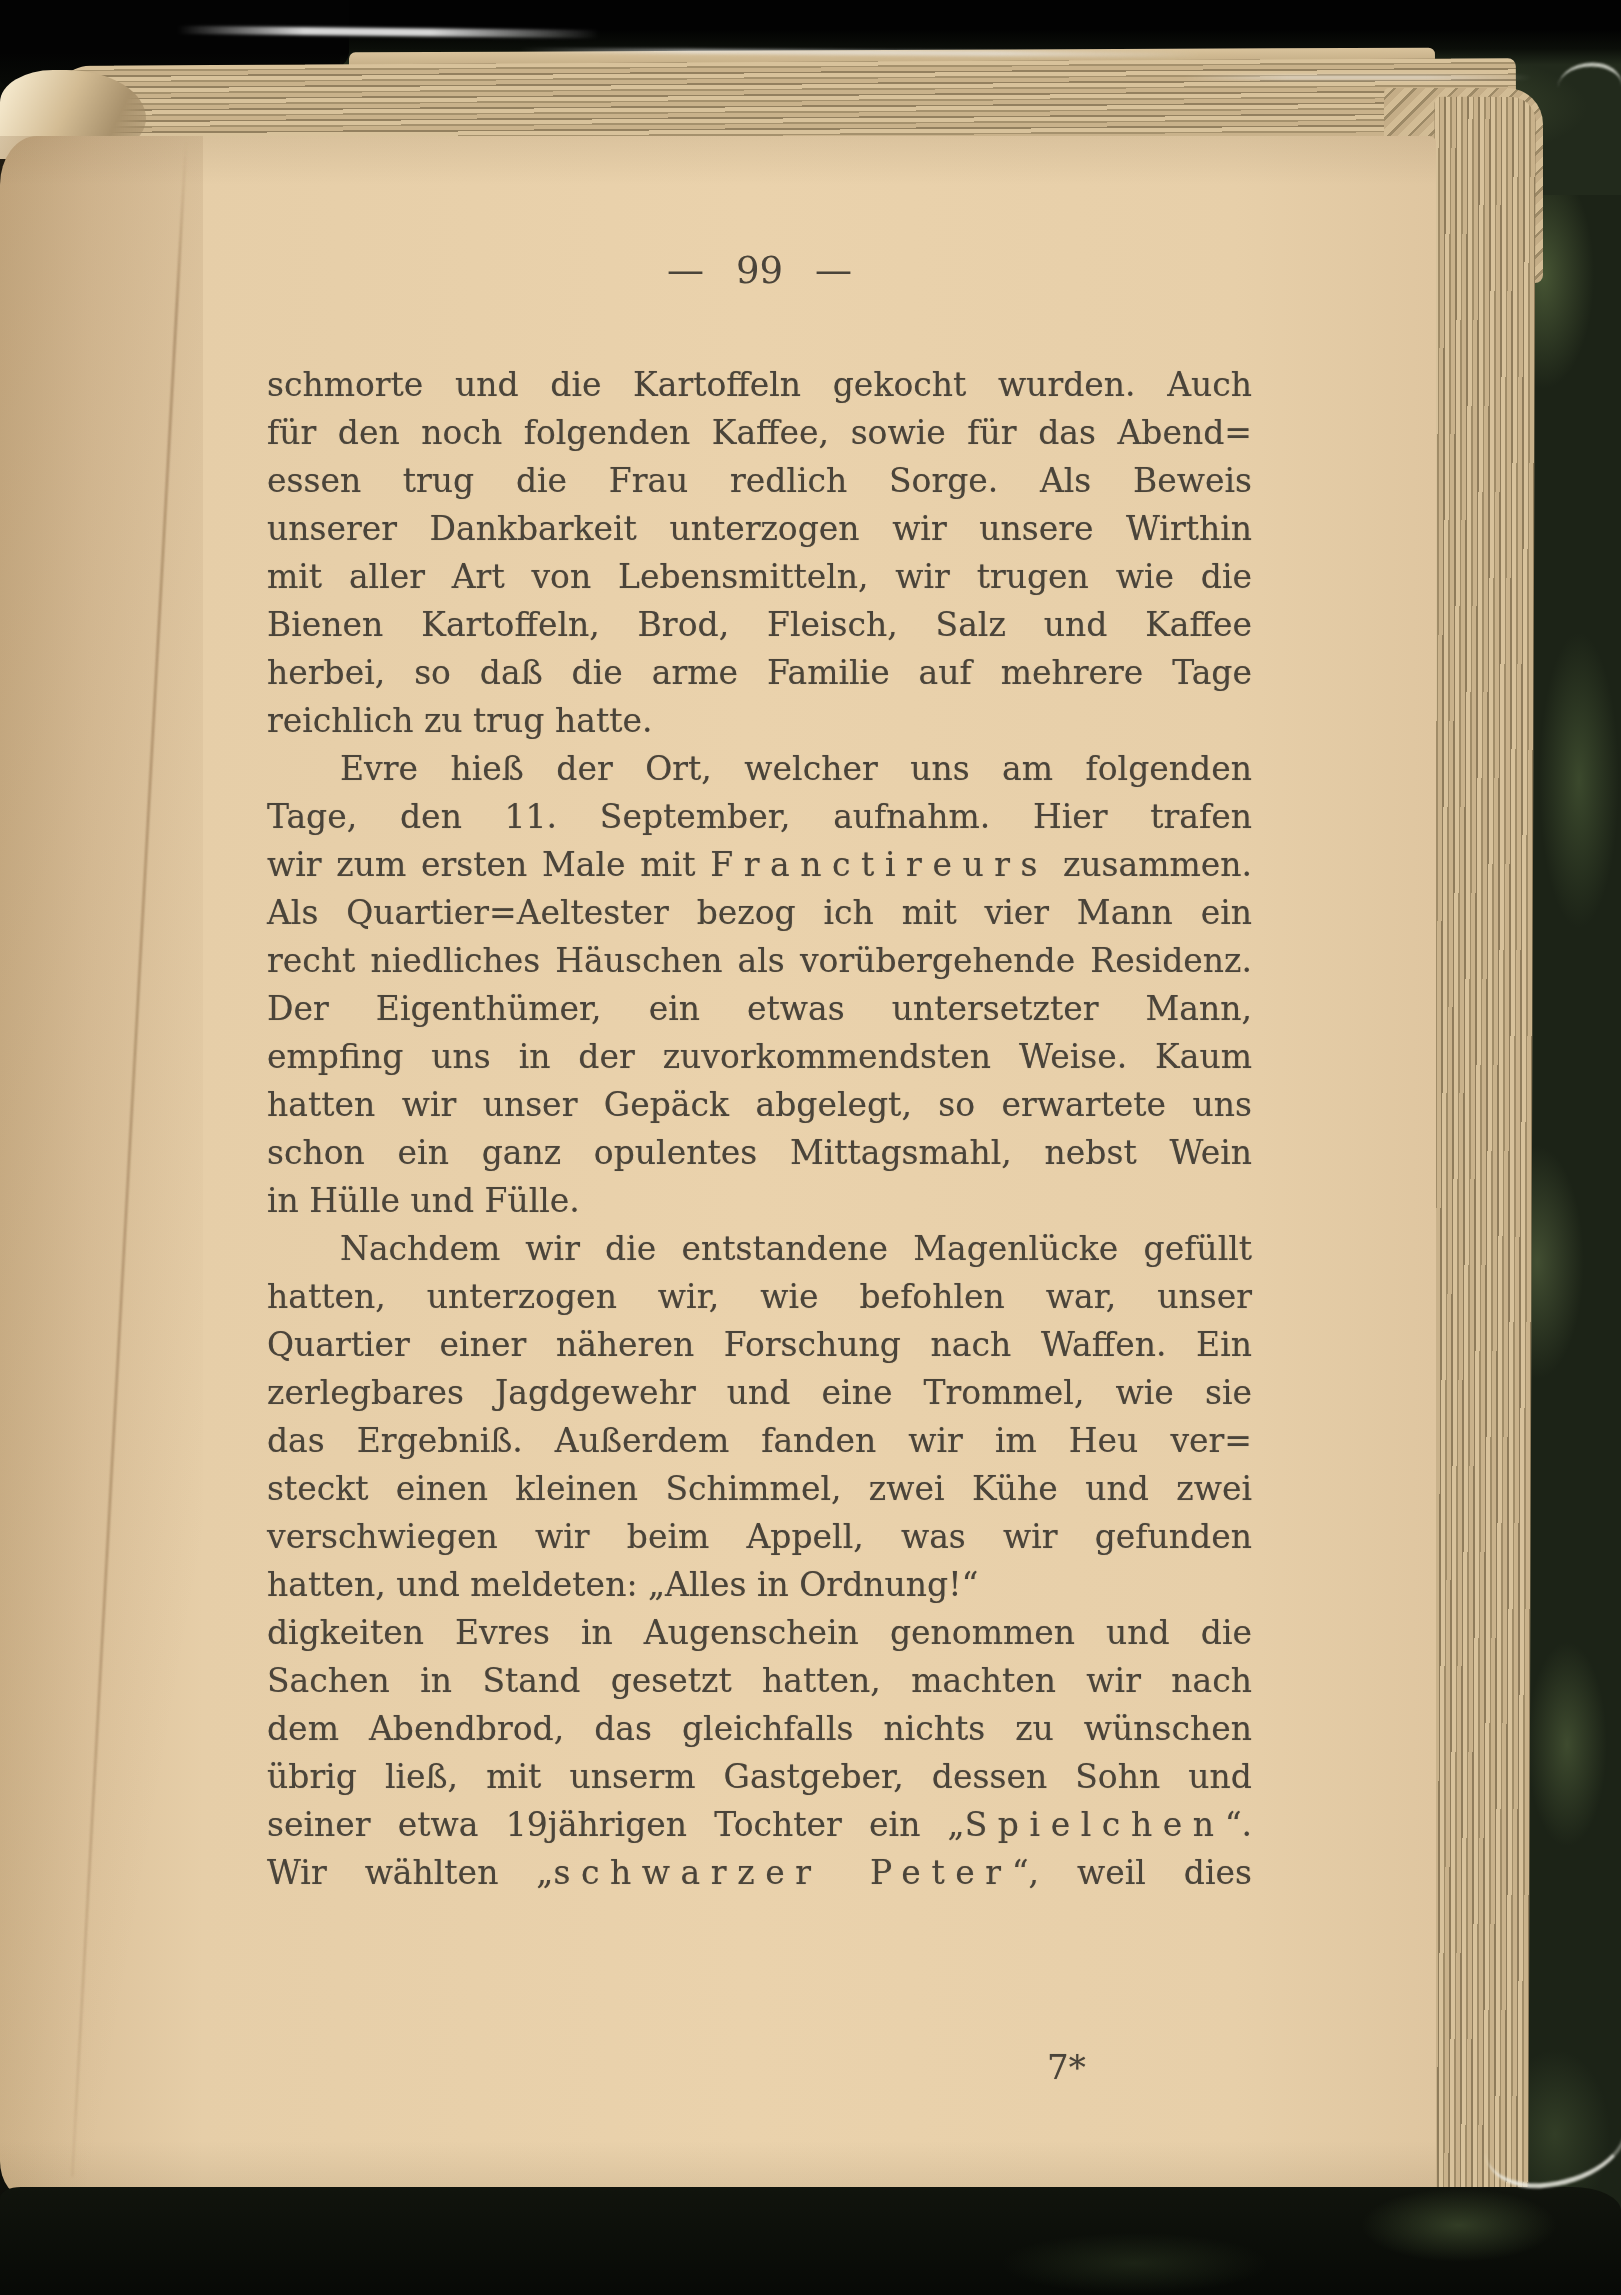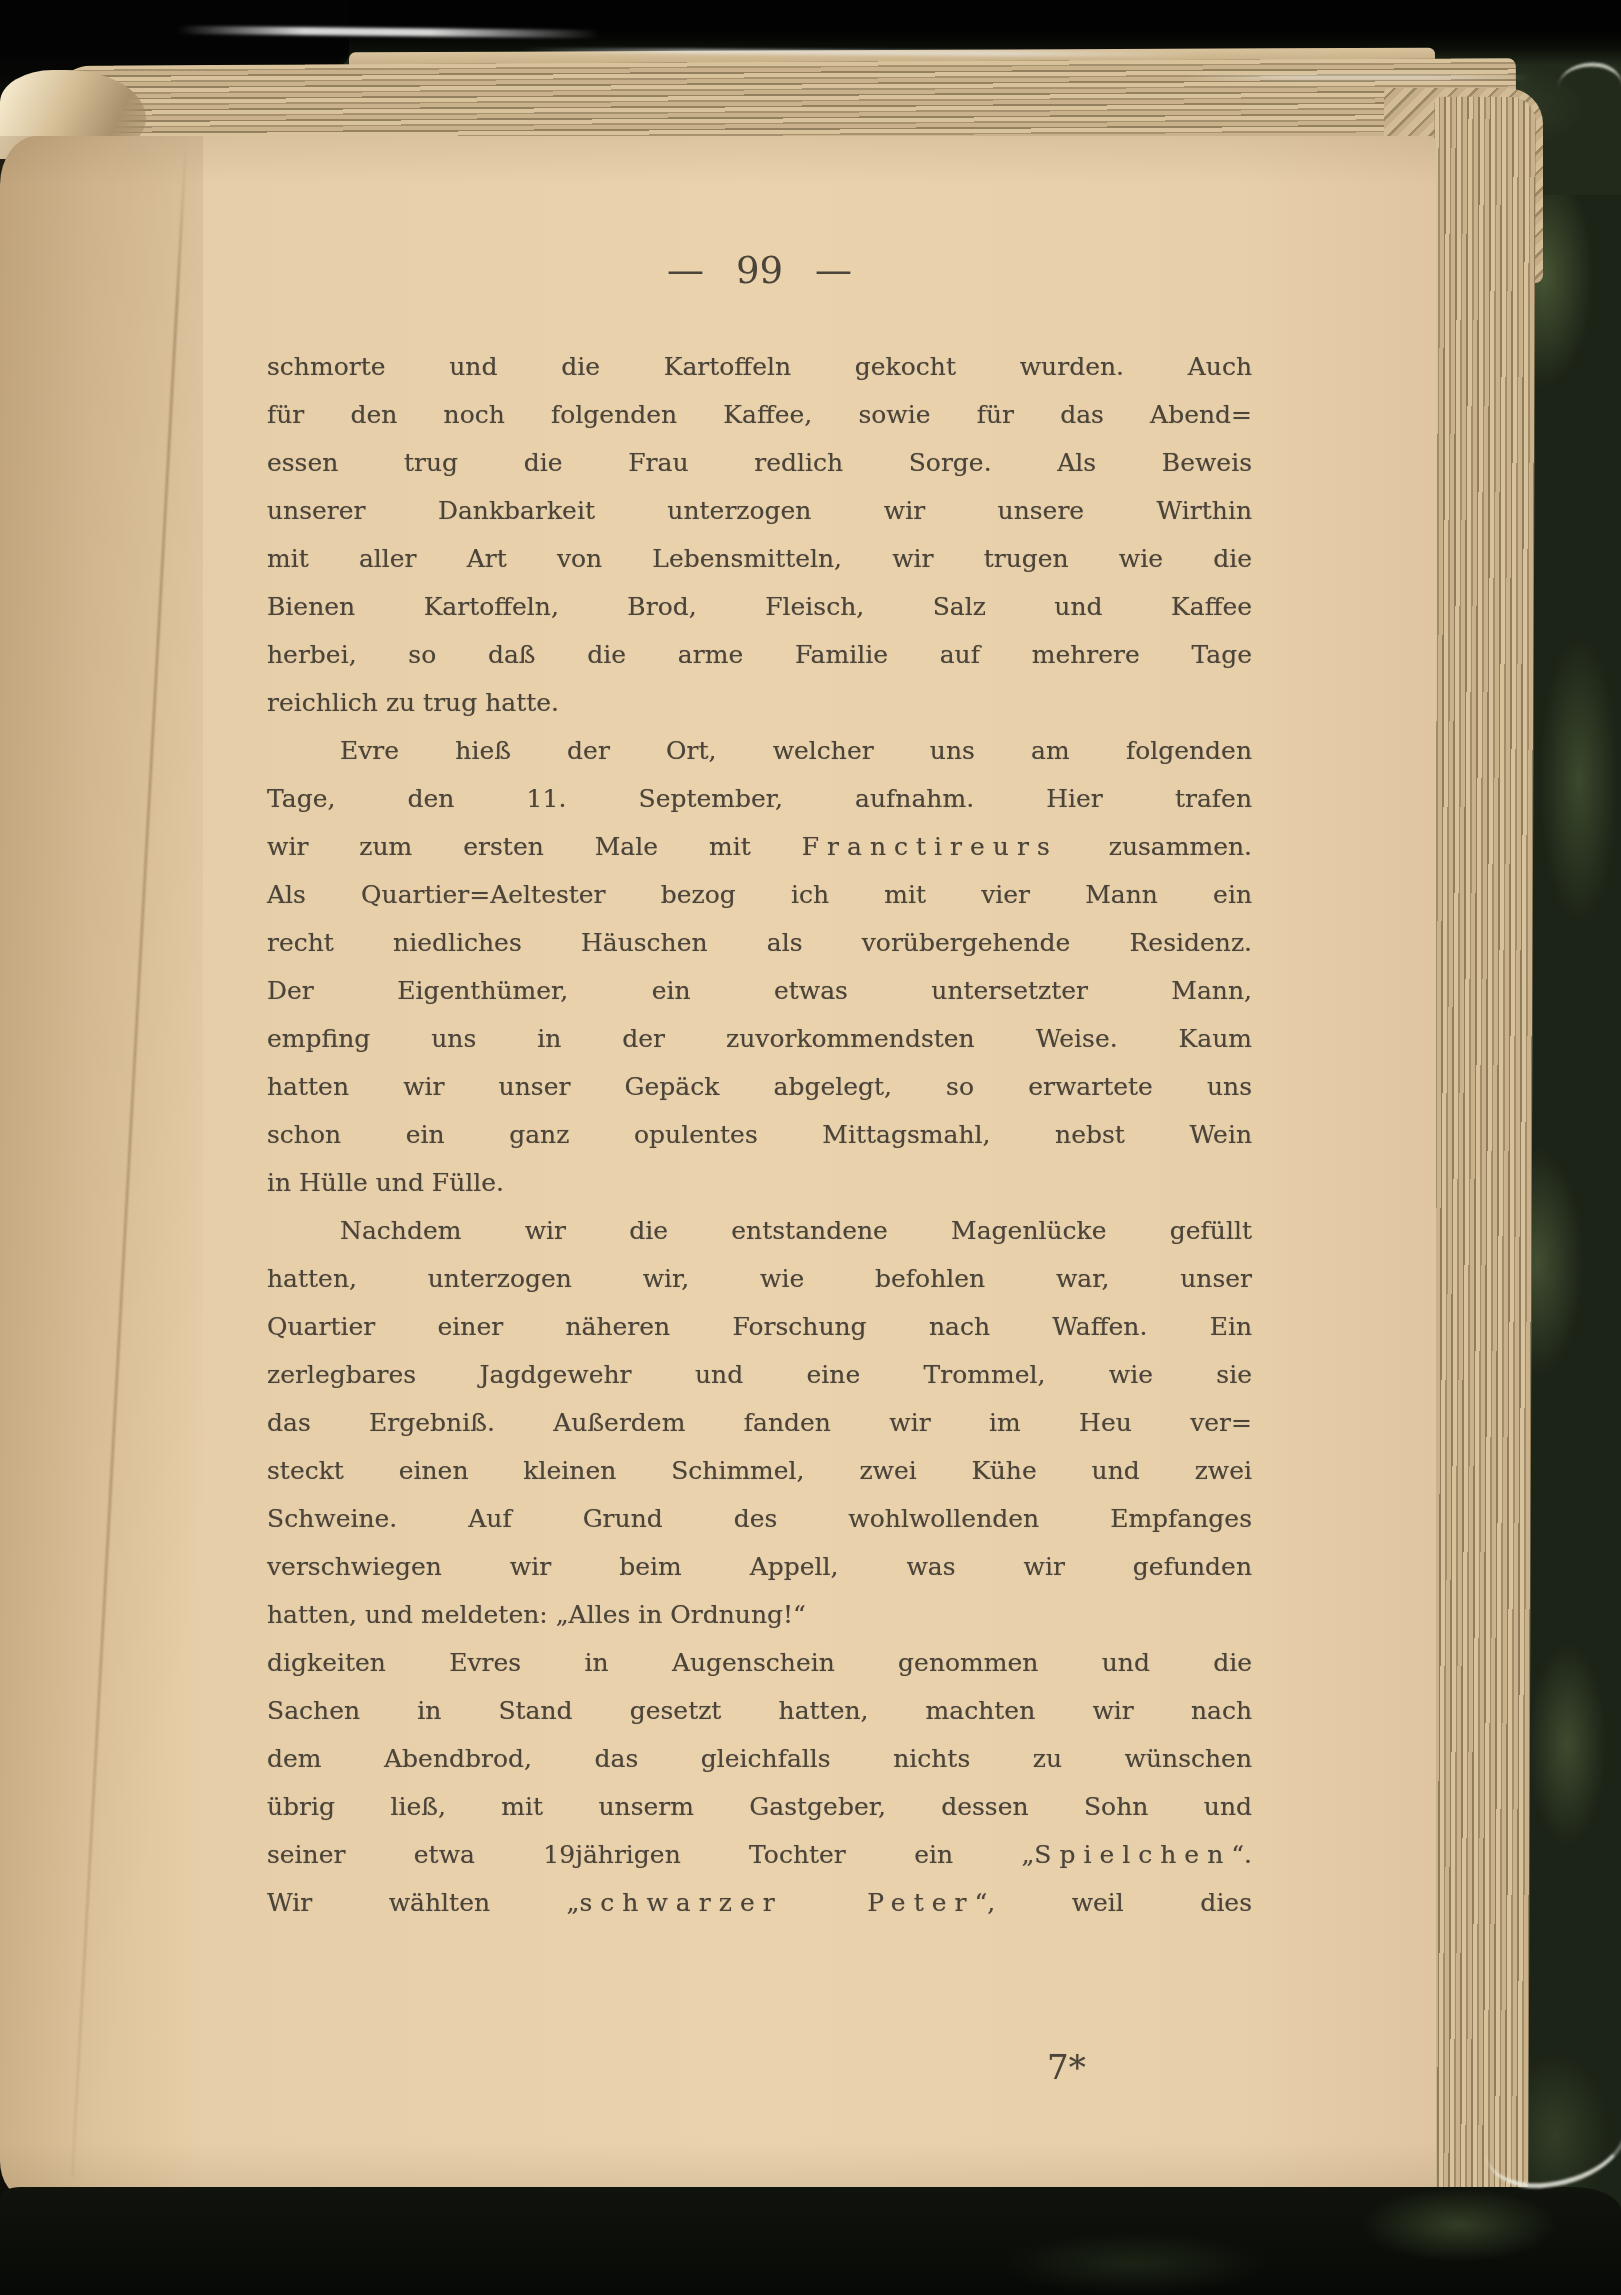--- a/index.html
+++ b/index.html
@@ -77,22 +77,22 @@
   .gutter-shade{position:absolute;left:0;top:0;width:203px;height:100%;z-index:1;
     background:linear-gradient(100deg,rgba(125,90,55,.20),rgba(125,90,55,.08) 50%,rgba(125,90,55,0) 80%);}
   .crease{position:absolute;left:185px;top:4.9px;width:2.4px;height:2039px;z-index:1;
     transform:rotate(3.2deg);transform-origin:top center;filter:blur(0.8px);
     background:linear-gradient(180deg,rgba(110,75,40,0),rgba(110,75,40,.5) 8%,rgba(110,75,40,.45) 72%,rgba(110,75,40,.1));}
 
   
   .page-header{position:absolute;left:267px;top:113px;width:985px;z-index:2;
     text-align:center;font-size:37px;color:#4a443a;}
   .page-header .pgnum{margin:0 32px;}
-  .text-block{position:absolute;left:267px;top:207px;width:985px;z-index:2;
-    font-size:25px;line-height:48px;color:#4a443a;
+  .text-block{position:absolute;left:267px;top:225px;width:985px;z-index:2;
+    font-size:33px;line-height:48px;color:#4a443a;
     text-shadow:0 0 0.8px rgba(70,60,45,.45);}
   .para{margin:0;}
   .line{text-align:justify;text-align-last:justify;}
   .line.short{text-align:left;text-align-last:left;}
   .line.indented{padding-left:73px;}
   .sp{letter-spacing:.32em;}
   .signature{position:absolute;left:1047px;top:1911px;z-index:2;
     font-size:34px;color:#4a443a;text-shadow:0 0 0.8px rgba(70,60,45,.45);}
 </style>
 </head>
@@ -142,21 +142,20 @@
           <div class="line">schon ein ganz opulentes Mittagsmahl, nebst Wein</div>
           <div class="line short">in Hülle und Fülle.</div>
         </div>
         <div class="para">
           <div class="line indented">Nachdem wir die entstandene Magenlücke gefüllt</div>
           <div class="line">hatten, unterzogen wir, wie befohlen war, unser</div>
           <div class="line">Quartier einer näheren Forschung nach Waffen. Ein</div>
           <div class="line">zerlegbares Jagdgewehr und eine Trommel, wie sie</div>
           <div class="line">das Ergebniß. Außerdem fanden wir im Heu ver=</div>
           <div class="line">steckt einen kleinen Schimmel, zwei Kühe und zwei</div>
-          <div class="line">Schweine. Auf Grund des wohlwollenden Empfanges</div>
           <div class="line">verschwiegen wir beim Appell, was wir gefunden</div>
           <div class="line short">hatten, und meldeten: „Alles in Ordnung!“</div>
         </div>
         <div class="para">
           <div class="line">digkeiten Evres in Augenschein genommen und die</div>
           <div class="line">Sachen in Stand gesetzt hatten, machten wir nach</div>
           <div class="line">dem Abendbrod, das gleichfalls nichts zu wünschen</div>
           <div class="line">übrig ließ, mit unserm Gastgeber, dessen Sohn und</div>
           <div class="line">seiner etwa 19jährigen Tochter ein „<span class="sp">Spielchen</span>“.</div>
           <div class="line">Wir wählten „<span class="sp">schwarzer Peter</span>“, weil dies</div>

